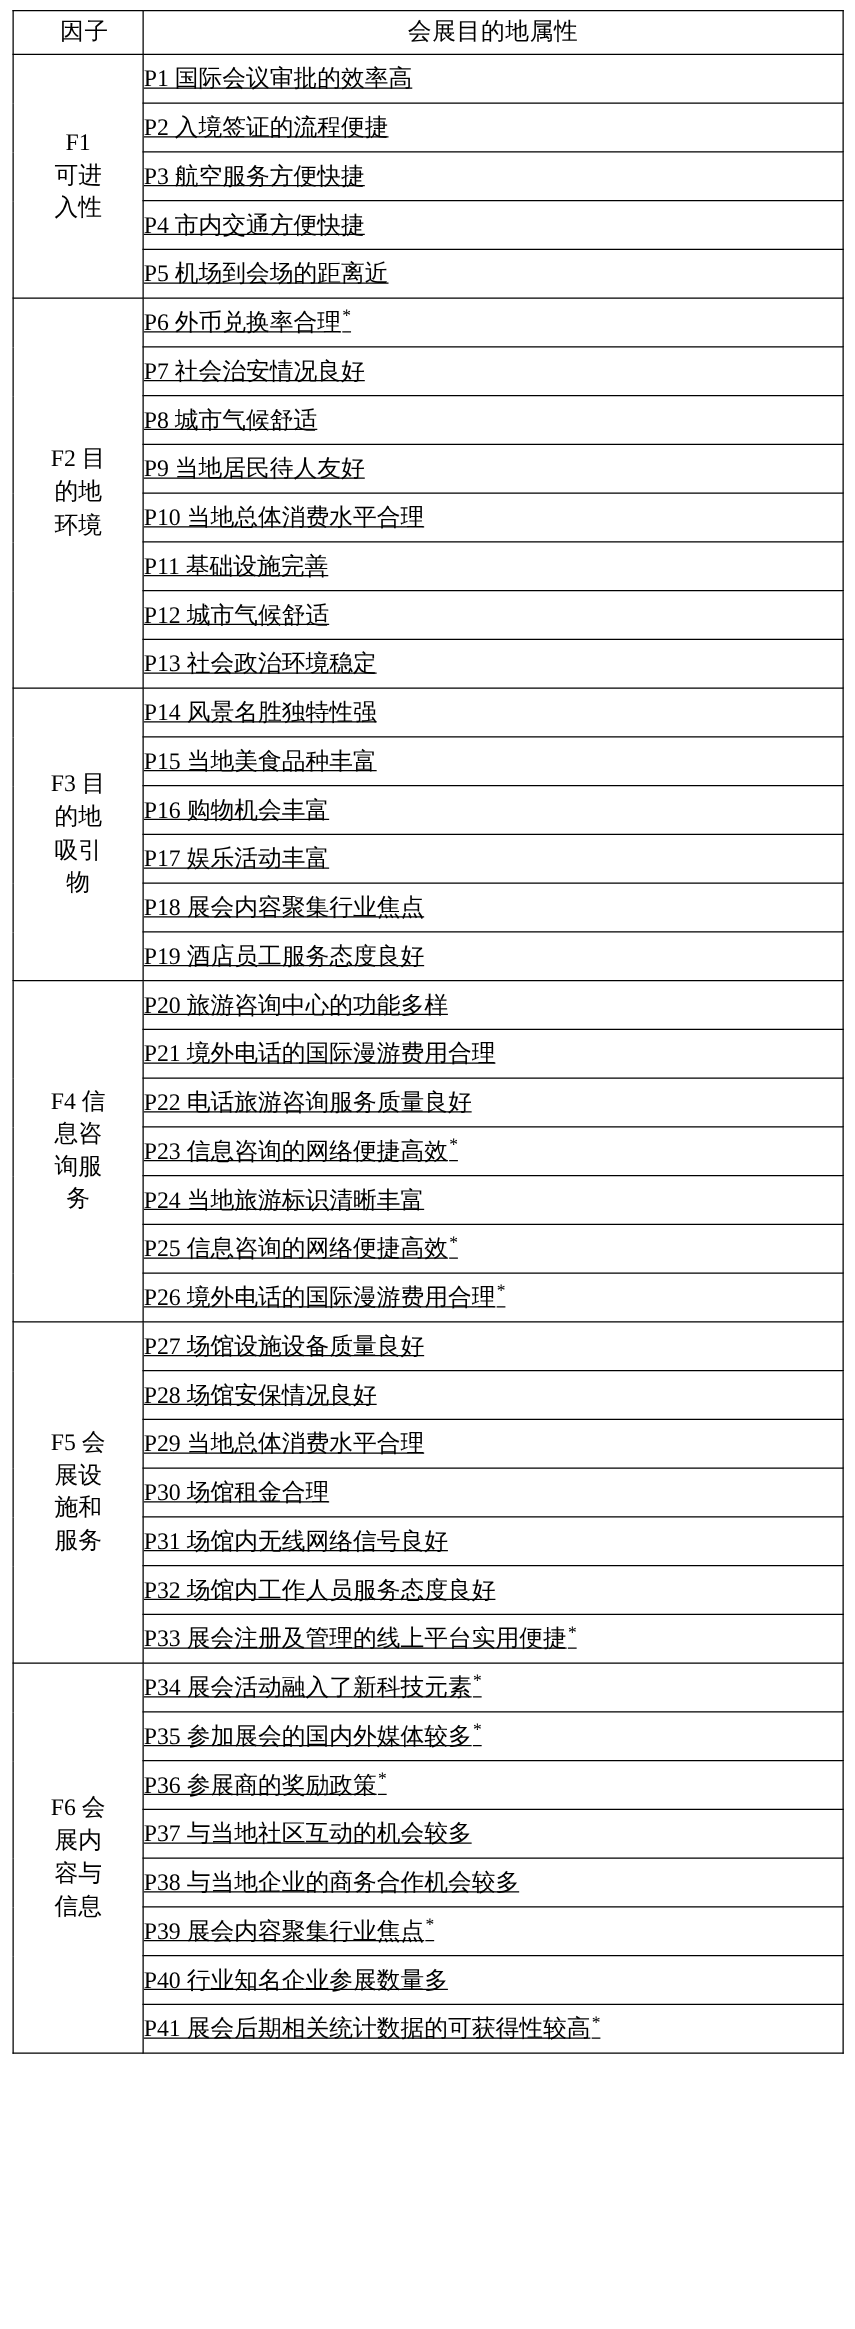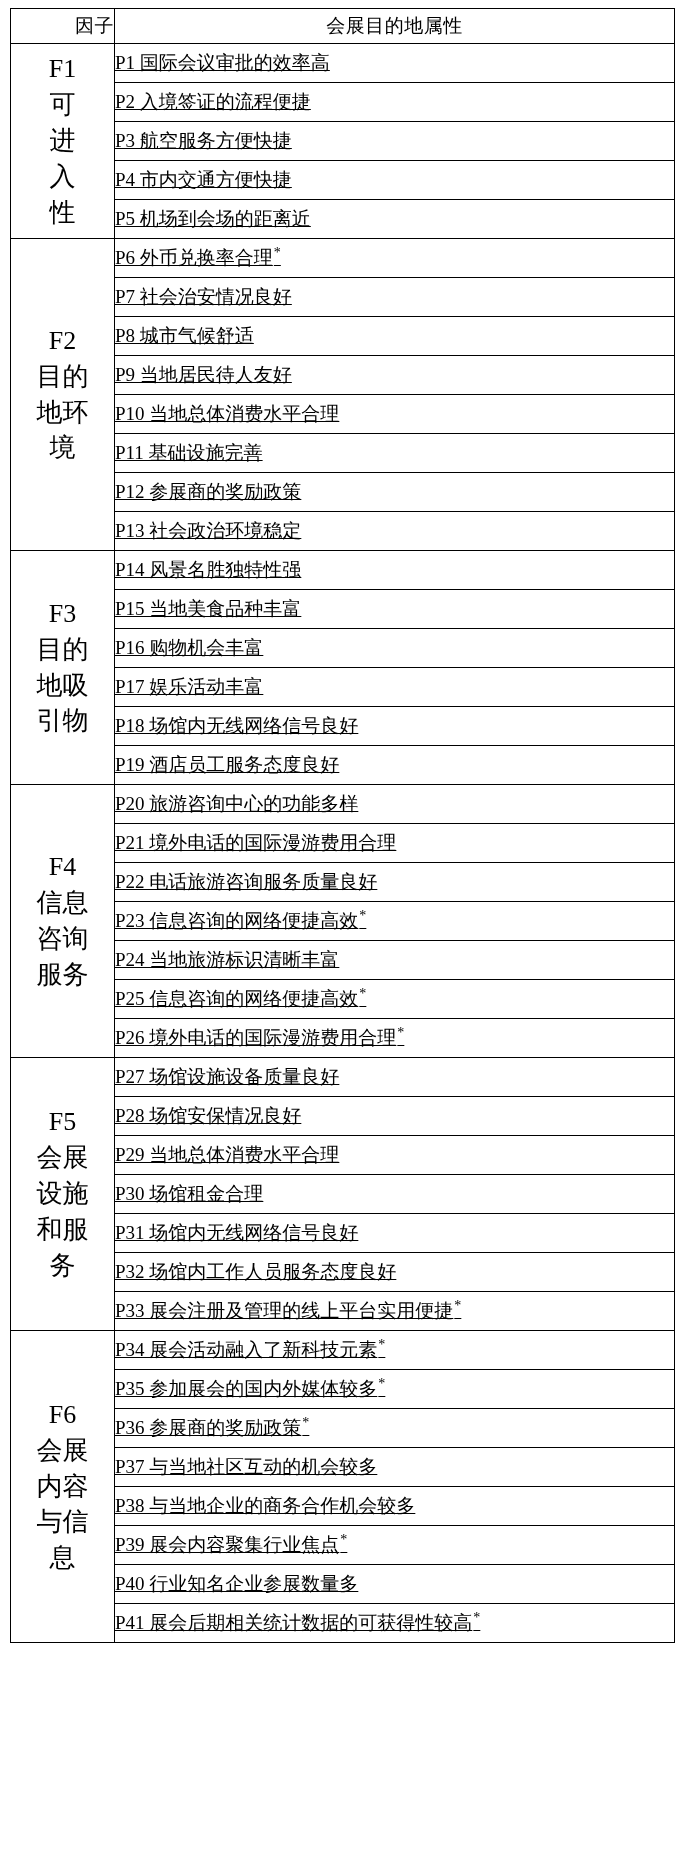--- a/index.html
+++ b/index.html
@@ -34,27 +34,27 @@
   col.c-factor { width: 104px; }
   col.c-item   { width: 560px; }
 
   .hdr-cell {
     height: 34px;
     font-size: 19px;
     line-height: 34px;
     letter-spacing: 0.5px;
   }
   .hdr-cell.left-head {
-    text-align: right;
+    text-align: center;
     padding-left: 10px;
   }
 
   .factor-cell {
     text-align: center;
-    font-size: 26px;
+    font-size: 19px;
     line-height: 1.38;
     padding: 2px 4px;
   }
   .factor-cell .fw {
     display: inline-block;
     max-width: 54px;
     word-break: break-all;
   }
   .factor-cell.narrow .fw {
     max-width: 40px;
@@ -121,40 +121,40 @@
         <tr>
           <td class="item-cell"><span>P9 当地居民待人友好</span></td>
         </tr>
         <tr>
           <td class="item-cell"><span>P10 当地总体消费水平合理</span></td>
         </tr>
         <tr>
           <td class="item-cell"><span>P11 基础设施完善</span></td>
         </tr>
         <tr>
-          <td class="item-cell"><span>P12 参展商的奖励政策</span></td>
+          <td class="item-cell"><span>P12 城市气候舒适</span></td>
         </tr>
         <tr>
           <td class="item-cell"><span>P13 社会政治环境稳定</span></td>
         </tr>
         <tr>
           <td class="factor-cell" rowspan="6"><span class="fw">F3 目的地吸引物</span></td>
           <td class="item-cell"><span>P14 风景名胜独特性强</span></td>
         </tr>
         <tr>
           <td class="item-cell"><span>P15 当地美食品种丰富</span></td>
         </tr>
         <tr>
           <td class="item-cell"><span>P16 购物机会丰富</span></td>
         </tr>
         <tr>
           <td class="item-cell"><span>P17 娱乐活动丰富</span></td>
         </tr>
         <tr>
-          <td class="item-cell"><span>P18 场馆内无线网络信号良好</span></td>
+          <td class="item-cell"><span>P18 展会内容聚集行业焦点</span></td>
         </tr>
         <tr>
           <td class="item-cell"><span>P19 酒店员工服务态度良好</span></td>
         </tr>
         <tr>
           <td class="factor-cell" rowspan="7"><span class="fw">F4 信息咨询服务</span></td>
           <td class="item-cell"><span>P20 旅游咨询中心的功能多样</span></td>
         </tr>
         <tr>
           <td class="item-cell"><span>P21 境外电话的国际漫游费用合理</span></td>

